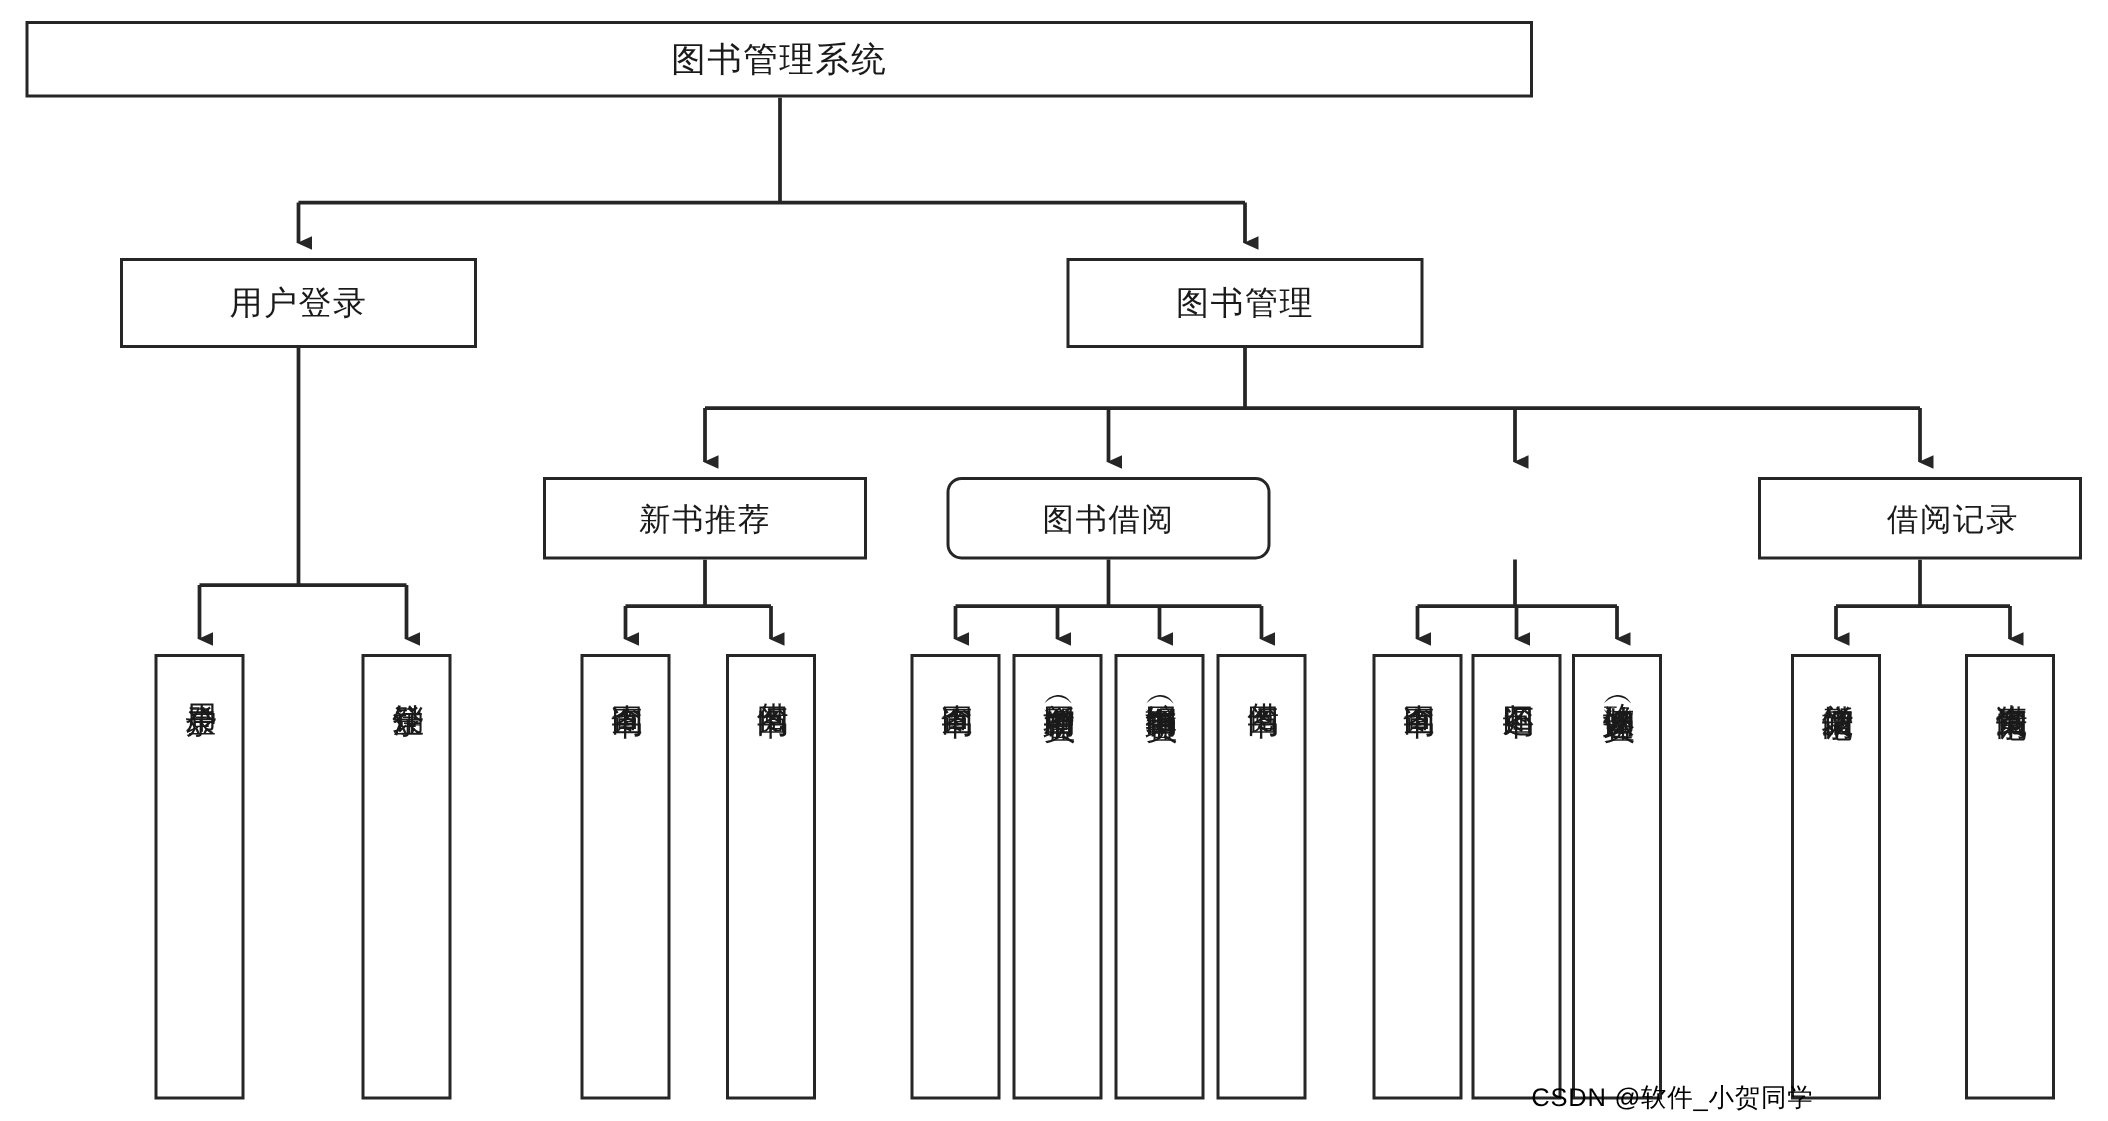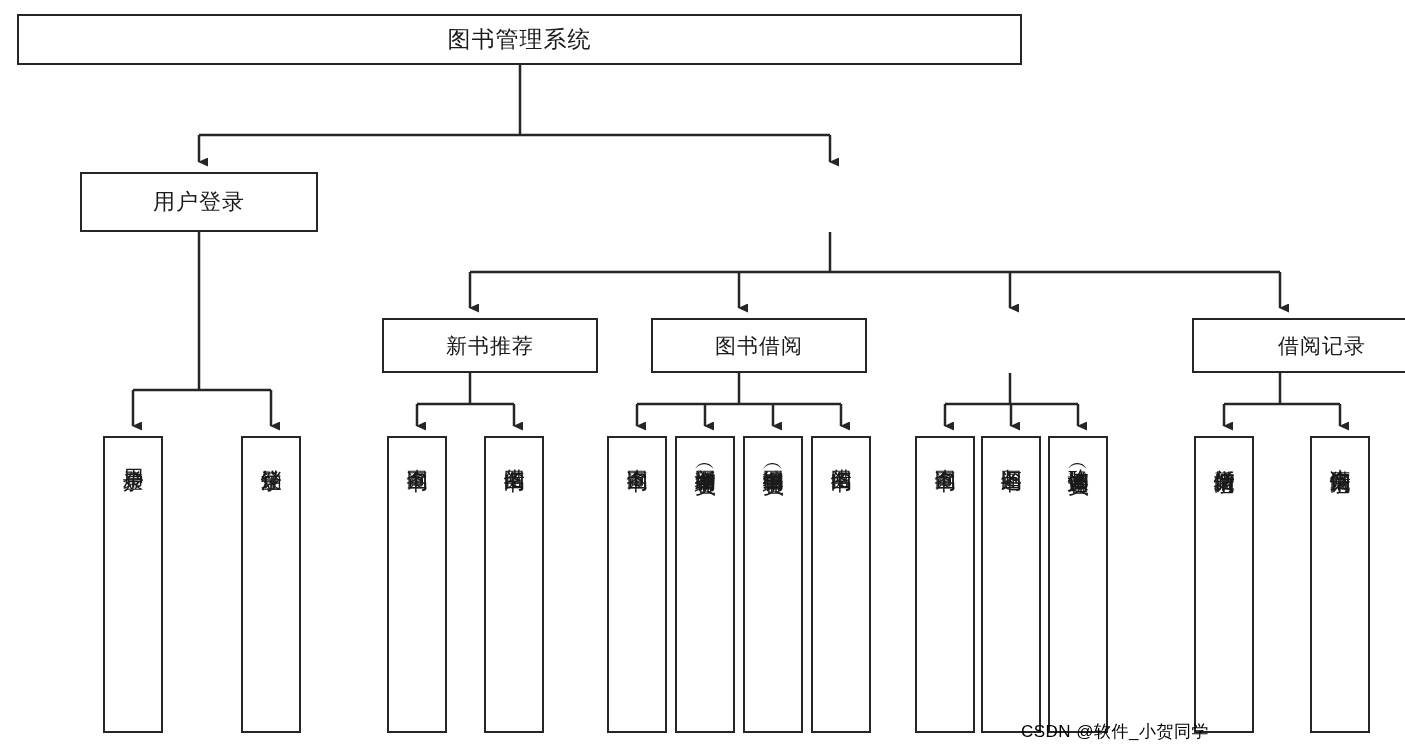--- a/index.html
+++ b/index.html
@@ -40,21 +40,20 @@
     color: #1a1a1a;
   }
   .node.root-node {
     font-size: 23px;
   }
   .node.level2-node {
     font-size: 22px;
   }
   .node.level3-node {
     font-size: 21px;
-    margin-left: 20px;
   }
   .node.leaf-node {
     align-items: flex-start;
     justify-content: center;
     padding-top: 14px;
     padding-bottom: 14px;
   }
   .vlabel {
     writing-mode: vertical-rl;
     text-orientation: upright;
@@ -147,25 +146,28 @@
     </g>
   </svg>
 
   <div class="node root-node" style="left:17px; top:14px; width:1005px; height:51px;">
     <span class="hlabel">图书管理系统</span>
   </div>
 
   <div class="node level2-node" style="left:80px; top:172px; width:238px; height:60px;">
     <span class="hlabel">用户登录</span>
   </div>
+  <div class="node level2-node" style="left:711px; top:172px; width:238px; height:60px;">
+    <span class="hlabel">图书管理</span>
+  </div>
 
   <div class="node level3-node" style="left:362px; top:318px; width:216px; height:55px;">
     <span class="hlabel">新书推荐</span>
   </div>
-  <div class="node level3-node" style="left:631px; top:318px; width:216px; height:55px;">
+  <div class="node level3-node" style="left:631px; top:318px; width:216px; height:55px;border-radius:10px;">
     <span class="hlabel">图书借阅</span>
   </div>
   <div class="node level3-node" style="left:1172px; top:318px; width:216px; height:55px;padding-left:44px;">
     <span class="hlabel">借阅记录</span>
   </div>
 
   <div class="node leaf-node leaf-short" style="left:103px; top:436px; width:60px; height:297px;">
     <span class="vlabel">用户登录</span>
   </div>
   <div class="node leaf-node leaf-short" style="left:241px; top:436px; width:60px; height:297px;">

